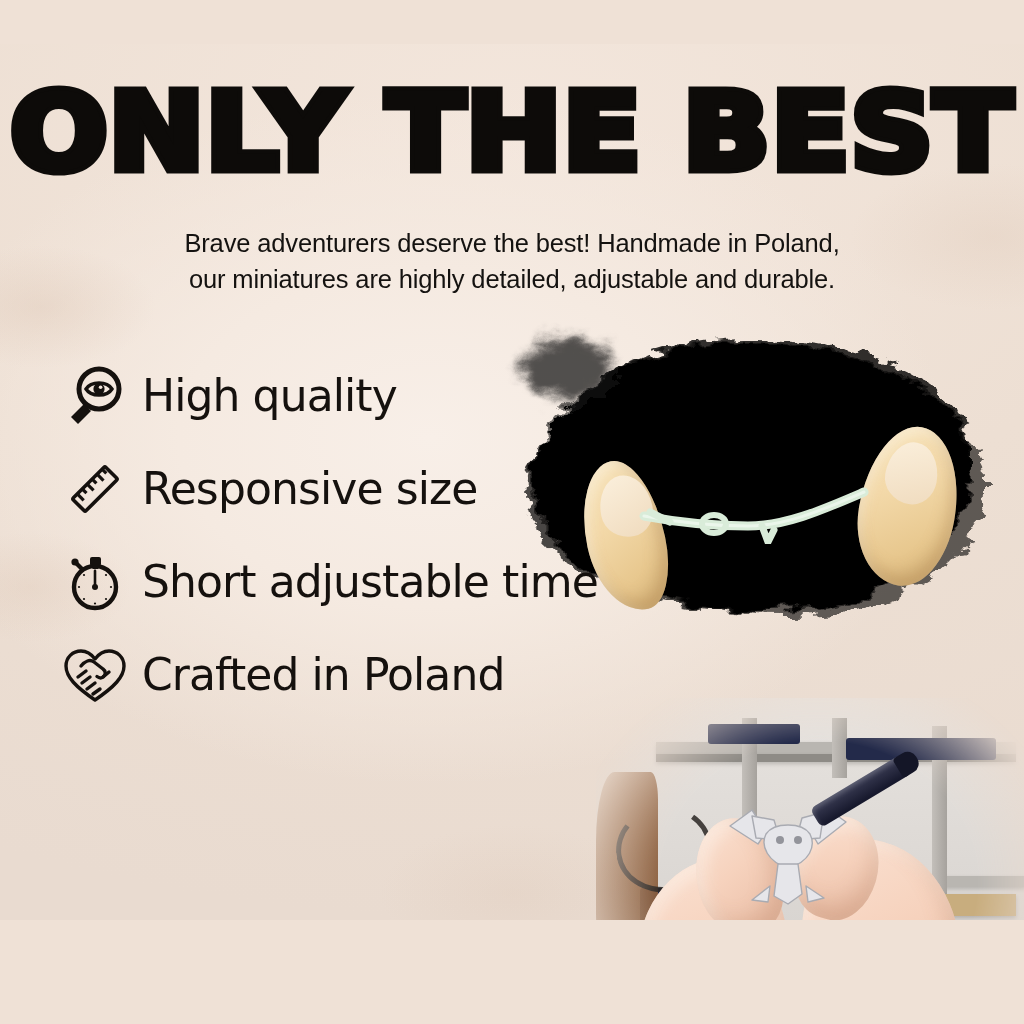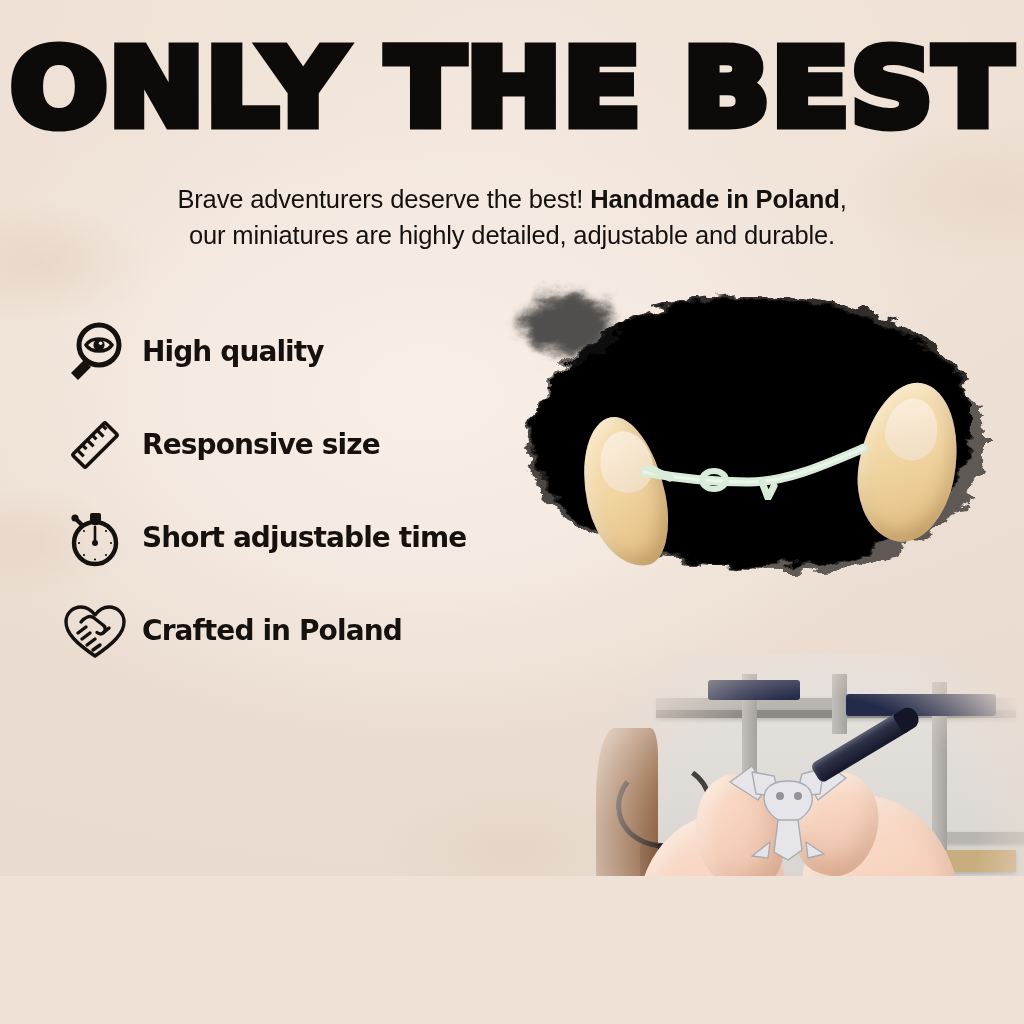--- a/index.html
+++ b/index.html
@@ -17,20 +17,21 @@
 
   #poster {
     position: relative;
     width: 1024px;
     height: 876px;
     overflow: hidden;
     background:
       radial-gradient(ellipse 70% 55% at 42% 45%, #f8efe8 0%, #f5eae1 35%, rgba(241,227,217,0) 72%),
       radial-gradient(ellipse 120% 90% at 50% 10%, #f3e6dc 0%, #eddfd3 55%, #e9dbd0 100%),
       linear-gradient(165deg, #f0e3d8 0%, #eee0d5 45%, #e8dace 100%);
+    margin-top: 44px;
   }
   
   #poster::before {
     content: "";
     position: absolute;
     inset: 0;
     background:
       radial-gradient(ellipse 16% 10% at 4% 30%, rgba(214,188,168,0.30) 0%, rgba(214,188,168,0) 70%),
       radial-gradient(ellipse 14% 9% at 3% 62%, rgba(216,190,170,0.26) 0%, rgba(216,190,170,0) 70%),
       radial-gradient(ellipse 20% 12% at 97% 22%, rgba(214,188,168,0.22) 0%, rgba(214,188,168,0) 70%),
@@ -67,21 +68,21 @@
     top: 181px;
     left: 62px;
     width: 900px;
     text-align: center;
     font-size: 25.5px;
     line-height: 1.43;
     color: #141210;
     letter-spacing: -0.15px;
     z-index: 6;
   }
-  .subtitle b { font-weight: 700; }
+  .subtitle b { font-weight: 400; }
 
   
   .features {
     position: absolute;
     top: 305px;
     left: 58px;
     width: 720px;
     z-index: 6;
   }
   .feature {
@@ -94,22 +95,22 @@
     width: 74px;
     min-width: 74px;
     height: 74px;
     display: flex;
     align-items: center;
     justify-content: center;
   }
   .feature .ico svg { display: block; }
   .feature .flabel {
     font-family: "DejaVu Sans", sans-serif;
-    font-weight: 700;
-    font-size: 28px;
+    font-weight: 400;
+    font-size: 44px;
     letter-spacing: -0.9px;
     color: #15110e;
     white-space: nowrap;
     margin-left: 10px;
   }
 
   
   .photo {
     position: absolute;
     z-index: 4;

